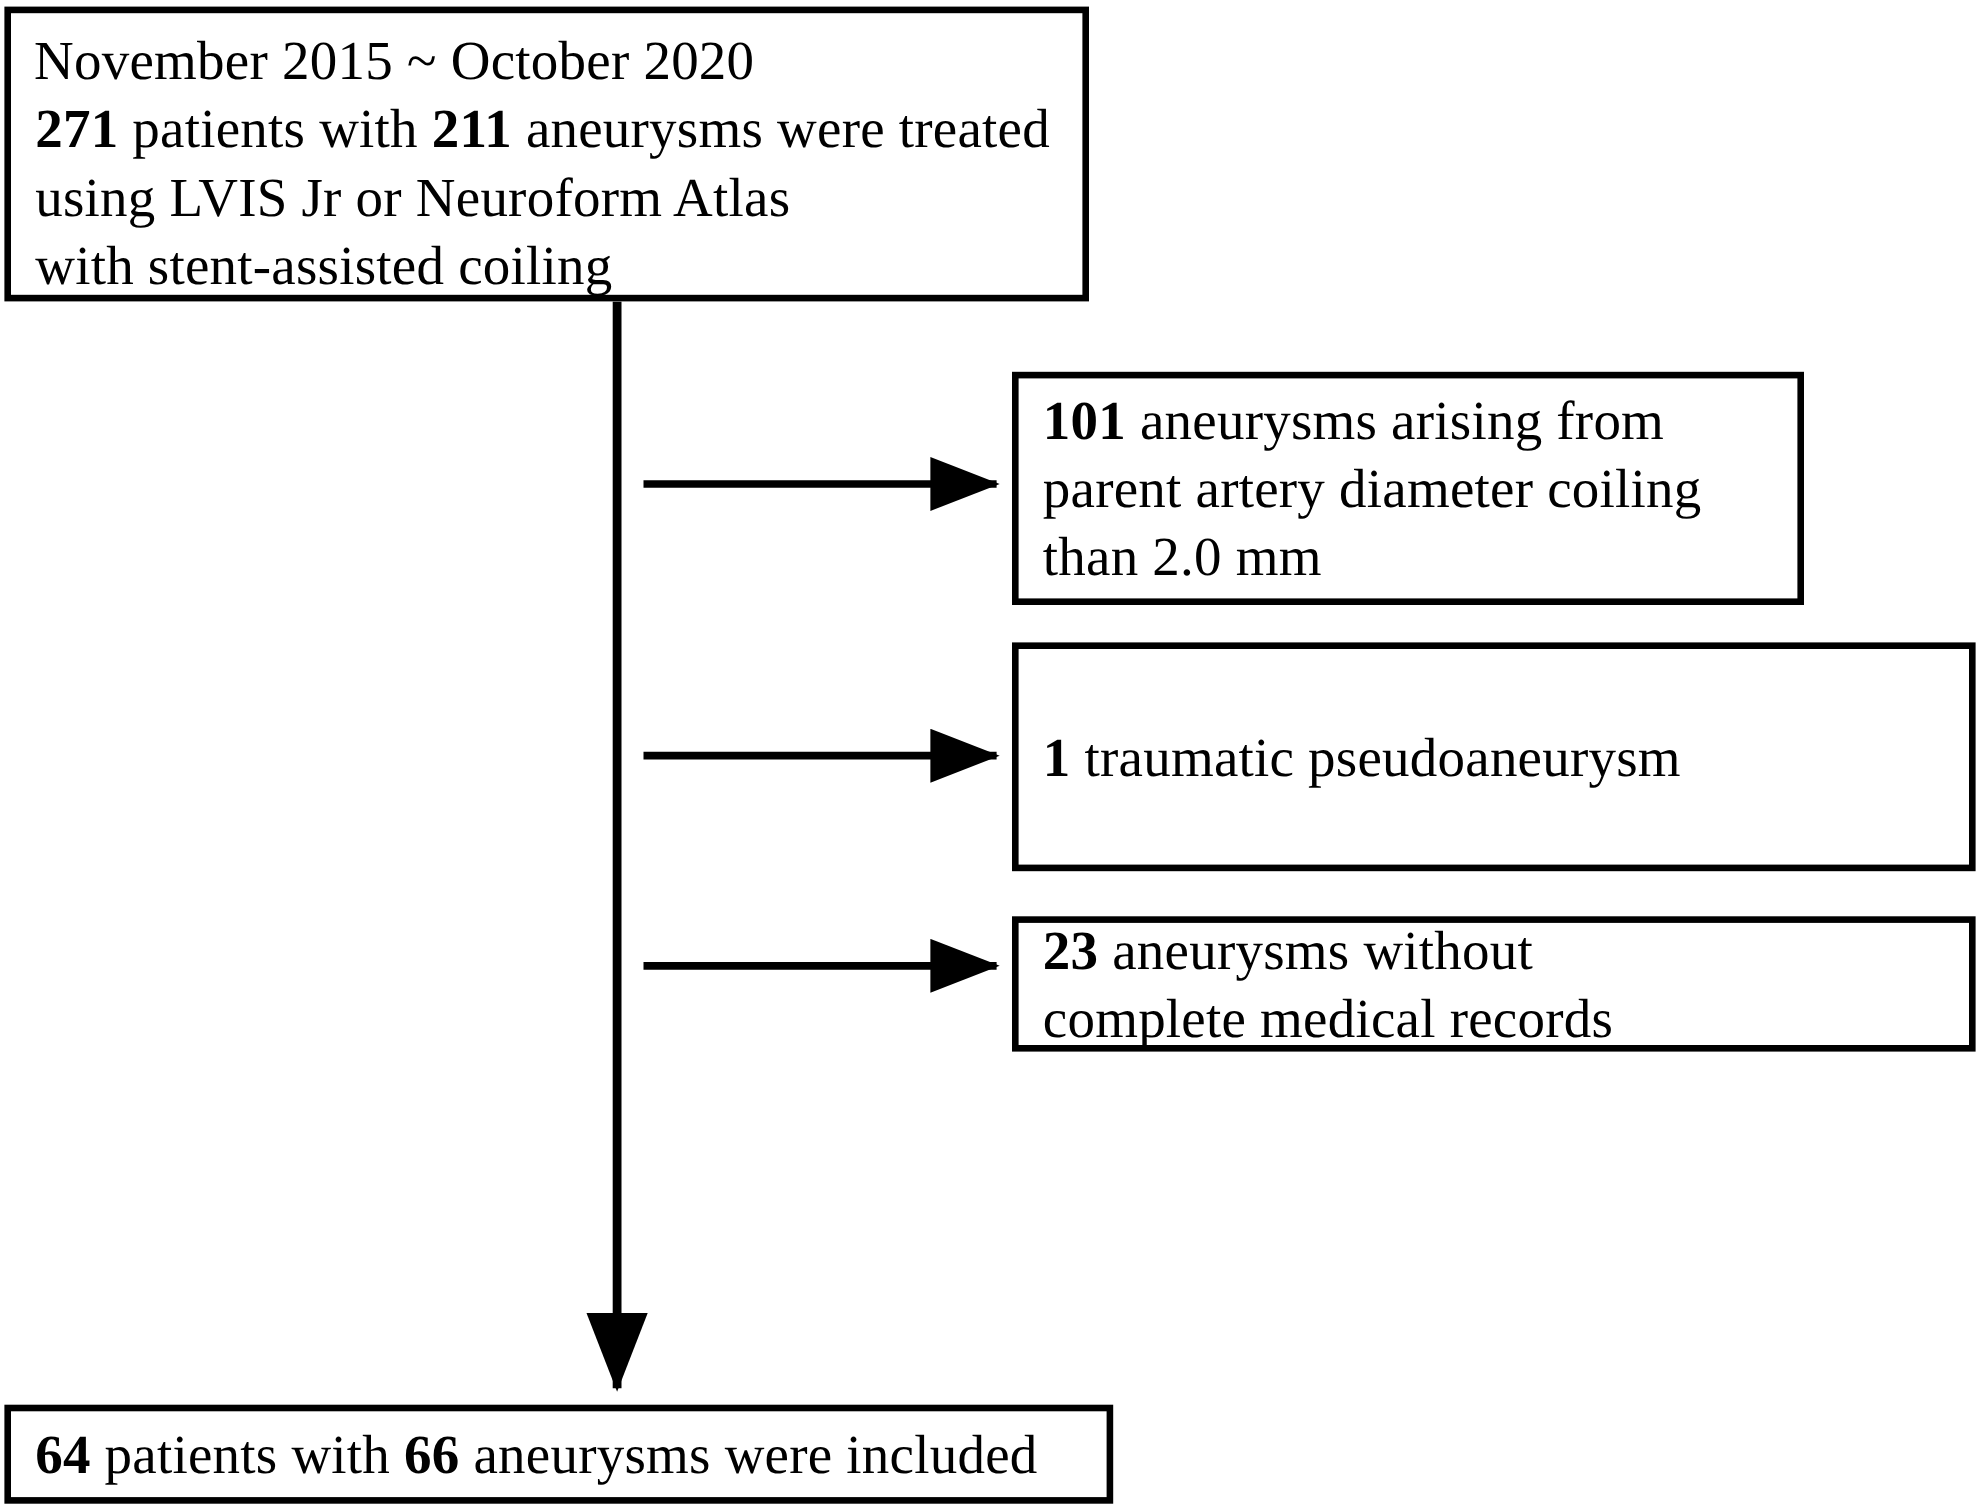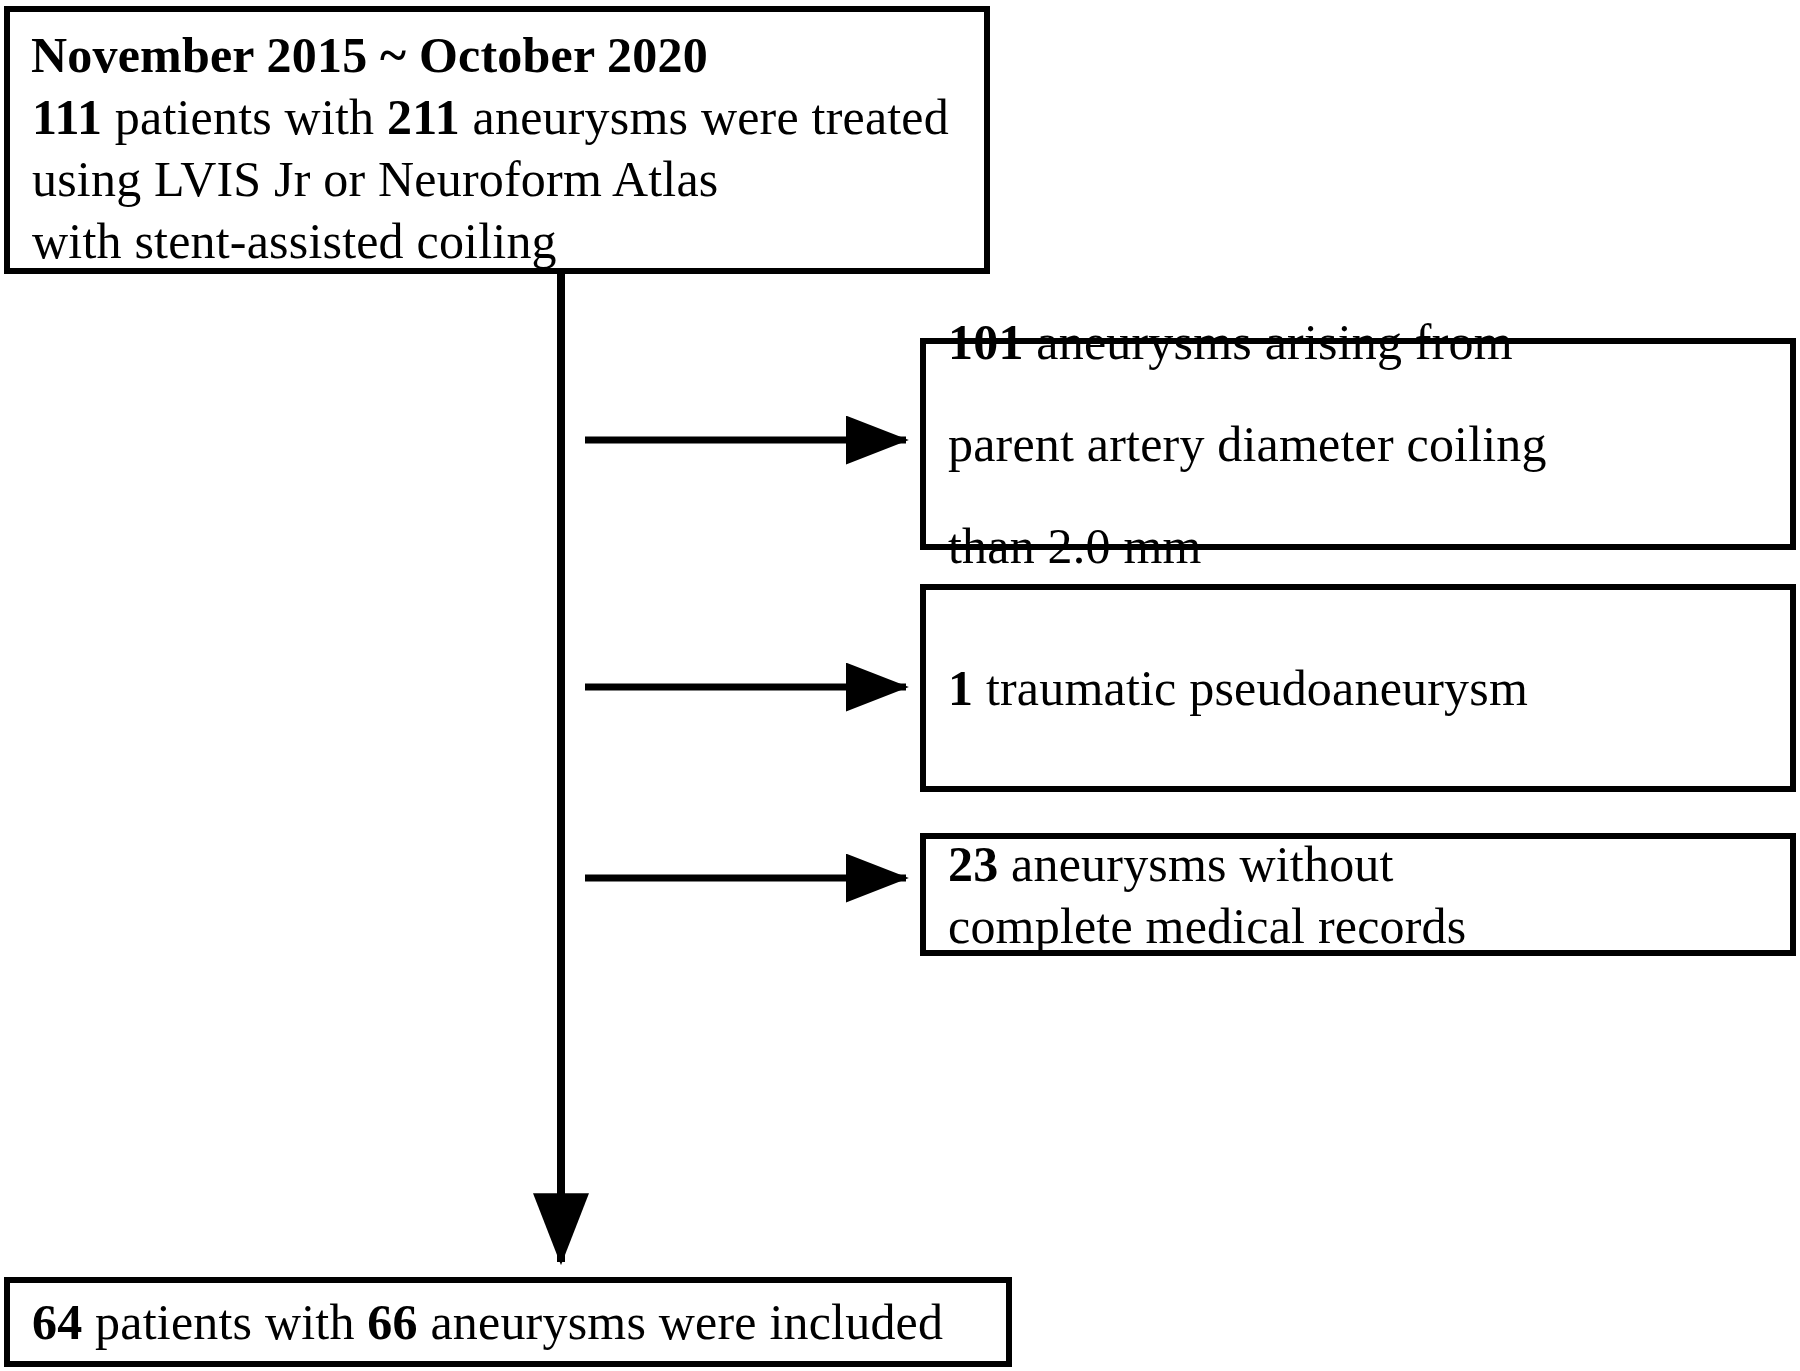--- a/index.html
+++ b/index.html
@@ -46,28 +46,27 @@
   
   #box-enrollment {
     left: 4px;
     top: 6px;
     width: 986px;
     height: 268px;
     justify-content: flex-start;
     padding-top: 12px;
   }
   #box-enrollment .line { font-size: 50px; line-height: 62px; }
-  #box-enrollment .line:first-child { font-weight: bold; padding-left: 21px; }
+  #box-enrollment .line:first-child { font-weight: normal; padding-left: 21px; }
 
   #box-excl-1 {
     left: 920px;
     top: 338px;
-    width: 876px;
+    width: 720px;
     height: 212px;
-    gap: 40px;
   }
   #box-excl-2 {
     left: 920px;
     top: 584px;
     width: 876px;
     height: 208px;
   }
   #box-excl-3 {
     left: 920px;
     top: 833px;
@@ -109,21 +108,21 @@
 
     <line x1="585" y1="440" x2="906" y2="440" stroke="#000000" stroke-width="7" marker-end="url(#arrowhead)"></line>
 
     <line x1="585" y1="687" x2="906" y2="687" stroke="#000000" stroke-width="7" marker-end="url(#arrowhead)"></line>
 
     <line x1="585" y1="878" x2="906" y2="878" stroke="#000000" stroke-width="7" marker-end="url(#arrowhead)"></line>
   </svg>
 
   <div class="box" id="box-enrollment">
     <span class="line pad">November 2015 ~ October 2020</span>
-    <span class="line pad"><b class="num">111</b> patients with <b class="num">211</b> aneurysms were treated</span>
+    <span class="line pad"><b class="num">271</b> patients with <b class="num">211</b> aneurysms were treated</span>
     <span class="line pad">using LVIS Jr or Neuroform Atlas</span>
     <span class="line pad">with stent-assisted coiling</span>
   </div>
 
   <div class="box" id="box-excl-1">
     <span class="line pad"><b class="num">101</b> aneurysms arising from</span>
     <span class="line pad">parent artery diameter coiling</span>
     <span class="line pad">than 2.0 mm</span>
   </div>
 

